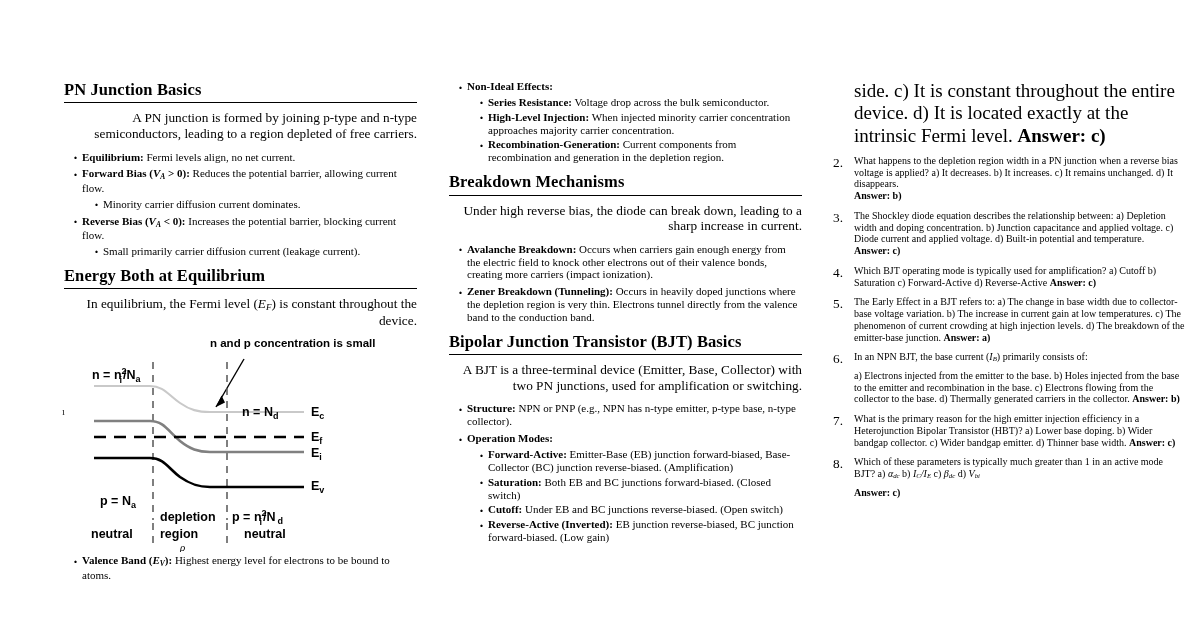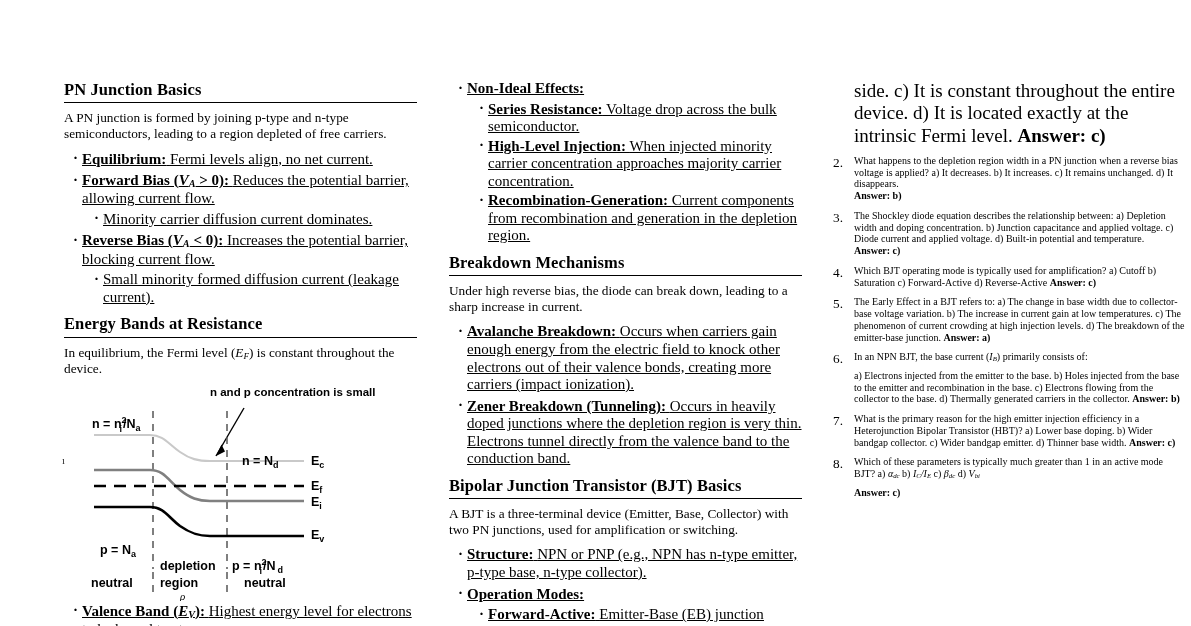--- a/index.html
+++ b/index.html
@@ -40,35 +40,34 @@
   .rule {
     border: 0;
     border-top: 1.6px solid #000;
     margin: 0 0 7px 0;
     width: 100%;
   }
   p.body {
     font-size: 13.3px;
     line-height: 1.17;
     margin: 0 0 9px 0;
-    text-align: left;
+    text-align: right;
   }
   ul.bl {
     list-style: none;
     margin: 0 0 8px 0;
     padding: 0 0 0 9px;
   }
   ul.bl > li {
-    font-size: 15px;
+    font-size: 11px;
     line-height: 1.17;
     margin: 0 0 4px 0;
     padding-left: 9px;
     position: relative;
     text-indent: 0;
-    text-decoration: underline;
   }
   ul.bl > li::before {
     content: "\00B7";
     position: absolute;
     left: 0; top: -0.5px;
     font-size: 15px;
     font-weight: bold;
     line-height: 1.17;
   }
   ul.bl ul.bl {
@@ -149,27 +148,27 @@
           <li>
             <span>Minority carrier diffusion current dominates.</span>
           </li>
         </ul>
       </li>
       <li>
         <b>Reverse Bias (<span class="mi">V</span><sub class="mi">A</sub> &lt; 0):</b>
         <span>Increases the potential barrier, blocking current flow.</span>
         <ul class="bl">
           <li>
-            <span>Small minority formed diffusion current (leakage current).</span>
+            <span>Small primarily carrier diffusion current (leakage current).</span>
           </li>
         </ul>
       </li>
     </ul>
 
-    <h2 class="section">Energy Bands at Resistance</h2>
+    <h2 class="section">Energy Both at Equilibrium</h2>
     <hr class="rule">
     <p class="body">In equilibrium, the Fermi level (<span class="mi">E<sub>F</sub></span>) is constant throughout the device.</p>
 
     <div class="figure">
       <span class="leftmark">ı</span>
       <svg width="353" height="215" viewBox="0 0 353 215">
 
         <text x="146" y="10" font-family="Liberation Sans, sans-serif" font-size="11.5" font-weight="bold">n and p concentration is small</text>
         <line x1="180" y1="22" x2="152" y2="70" stroke="#000" stroke-width="1.4"></line>
         <polygon points="152,70 157.5,58.5 161,65.5" fill="#000"></polygon>

